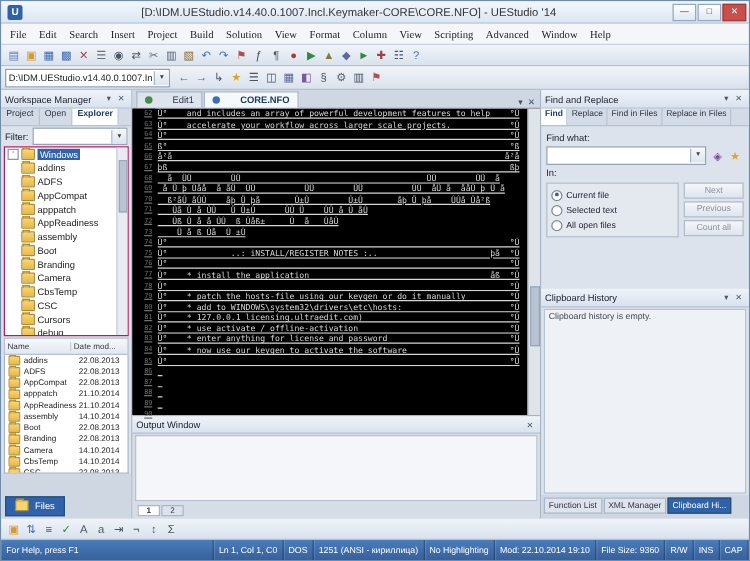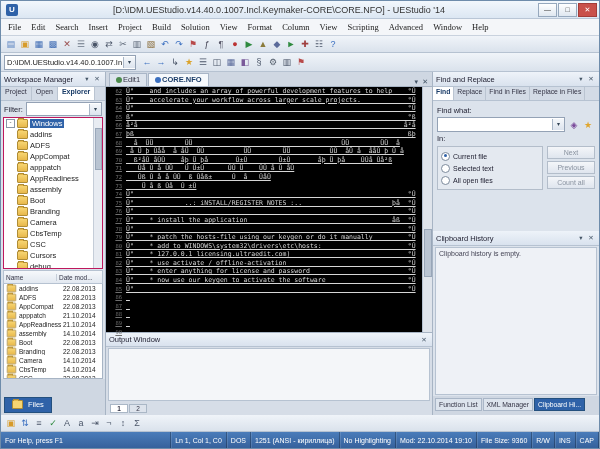--- a/index.html
+++ b/index.html
@@ -50,21 +50,21 @@
   .frow .fold{transform:scale(.85);}
   .fname{width:44px;overflow:hidden;color:#222;}
   .fdate{flex:1;color:#222;overflow:hidden;}
   .left-bottom{height:18px;flex:0 0 18px;display:flex;align-items:flex-start;padding-top:18px;background:#cfd7e2;}
   .files-tab{display:flex;align-items:center;gap:3px;background:#2f62a8;color:#fff;font-size:7.5px;padding:2px 7px 3px;border:1px solid #24507e;margin-left:3px;}
   .files-tab .fold{background:#f7d572;}
   
   .center-panel{flex:1;display:flex;flex-direction:column;min-width:0;border-right:1px solid #a7b4c4;min-height:0;}
   .editor-tabbar{height:14px;flex:0 0 14px;display:flex;align-items:flex-end;background:#cfd7e2;border-bottom:1px solid #a7b4c4;padding-left:3px;}
   #editor-tabs{display:flex;align-items:flex-end;}
-  .etab{display:flex;align-items:center;gap:1px;font-size:7.5px;color:#334;background:#dde4ed;border:1px solid #a9b6c7;border-bottom:none;padding:1px 6px 2px;margin-right:1px;white-space:nowrap;}
+  .etab{display:flex;align-items:center;gap:16px;font-size:7.5px;color:#334;background:#dde4ed;border:1px solid #a9b6c7;border-bottom:none;padding:1px 6px 2px;margin-right:1px;white-space:nowrap;}
   .etab.active{background:#f6f9fc;color:#1a3c68;font-weight:bold;}
   .doticon{width:6px;height:6px;border-radius:50%;background:#4a8a4a;flex:0 0 6px;}
   .etab.active .doticon{background:#3a6fc0;}
   .tabbar-right{margin-left:auto;display:flex;align-items:center;gap:4px;padding:0 4px;font-size:7px;color:#456;}
   .editor{flex:1;display:flex;background:#000;min-height:0;position:relative;font-family:"DejaVu Sans Mono",monospace;}
   .gutter{width:16px;flex:0 0 16px;text-align:right;color:#6f6f6f;font-size:5.5px;background:#000;padding-right:2px;}
   .code{flex:1;overflow:hidden;color:#d6d6d6;font-size:6.5px;white-space:pre;padding-left:2px;}
   .cl,.ln{height:8.6px;line-height:8.6px;overflow:hidden;text-decoration:underline;}
   .editor-vsb{position:absolute;right:0;top:0;bottom:0;width:9px;background:#dfe4eb;border-left:1px solid #b6c2d1;}
   .editor-vsb .thumb{position:absolute;left:1px;top:58%;width:6px;height:46px;background:#b9c4d2;border:1px solid #98a6b8;}

